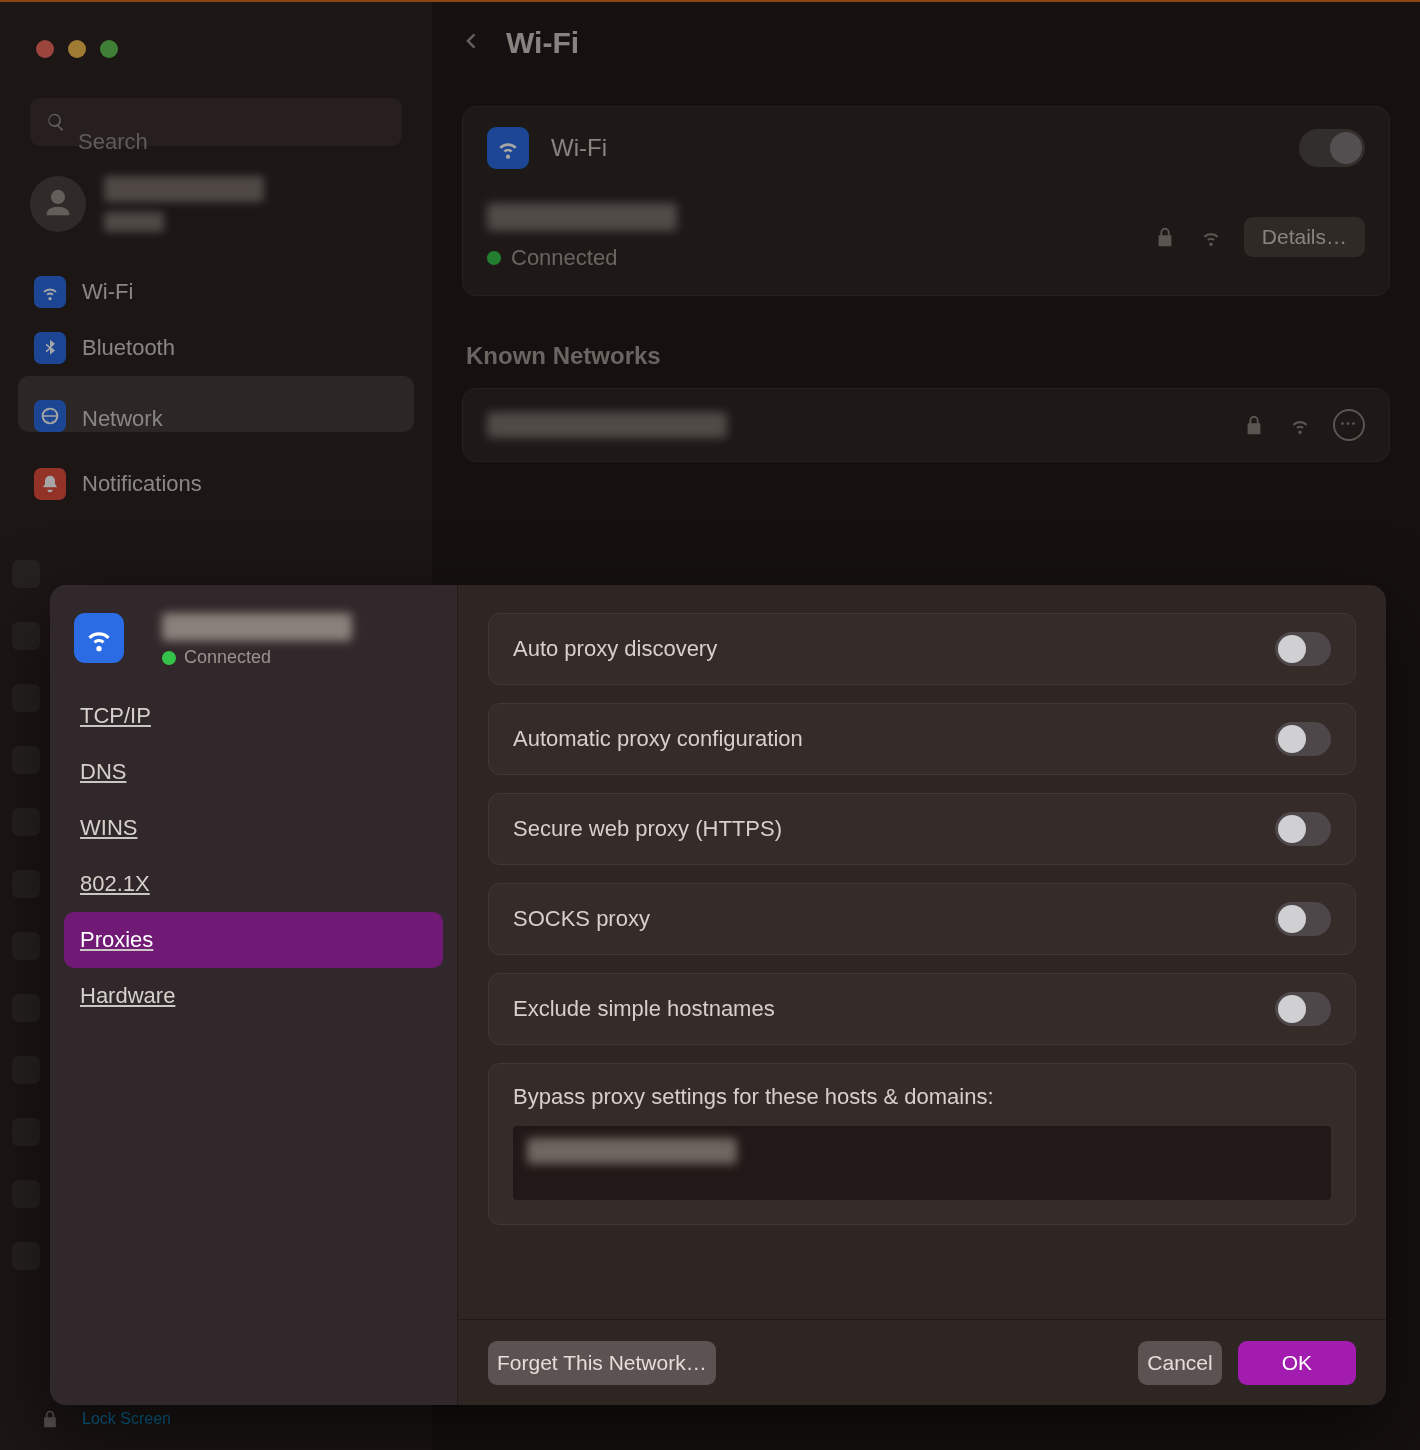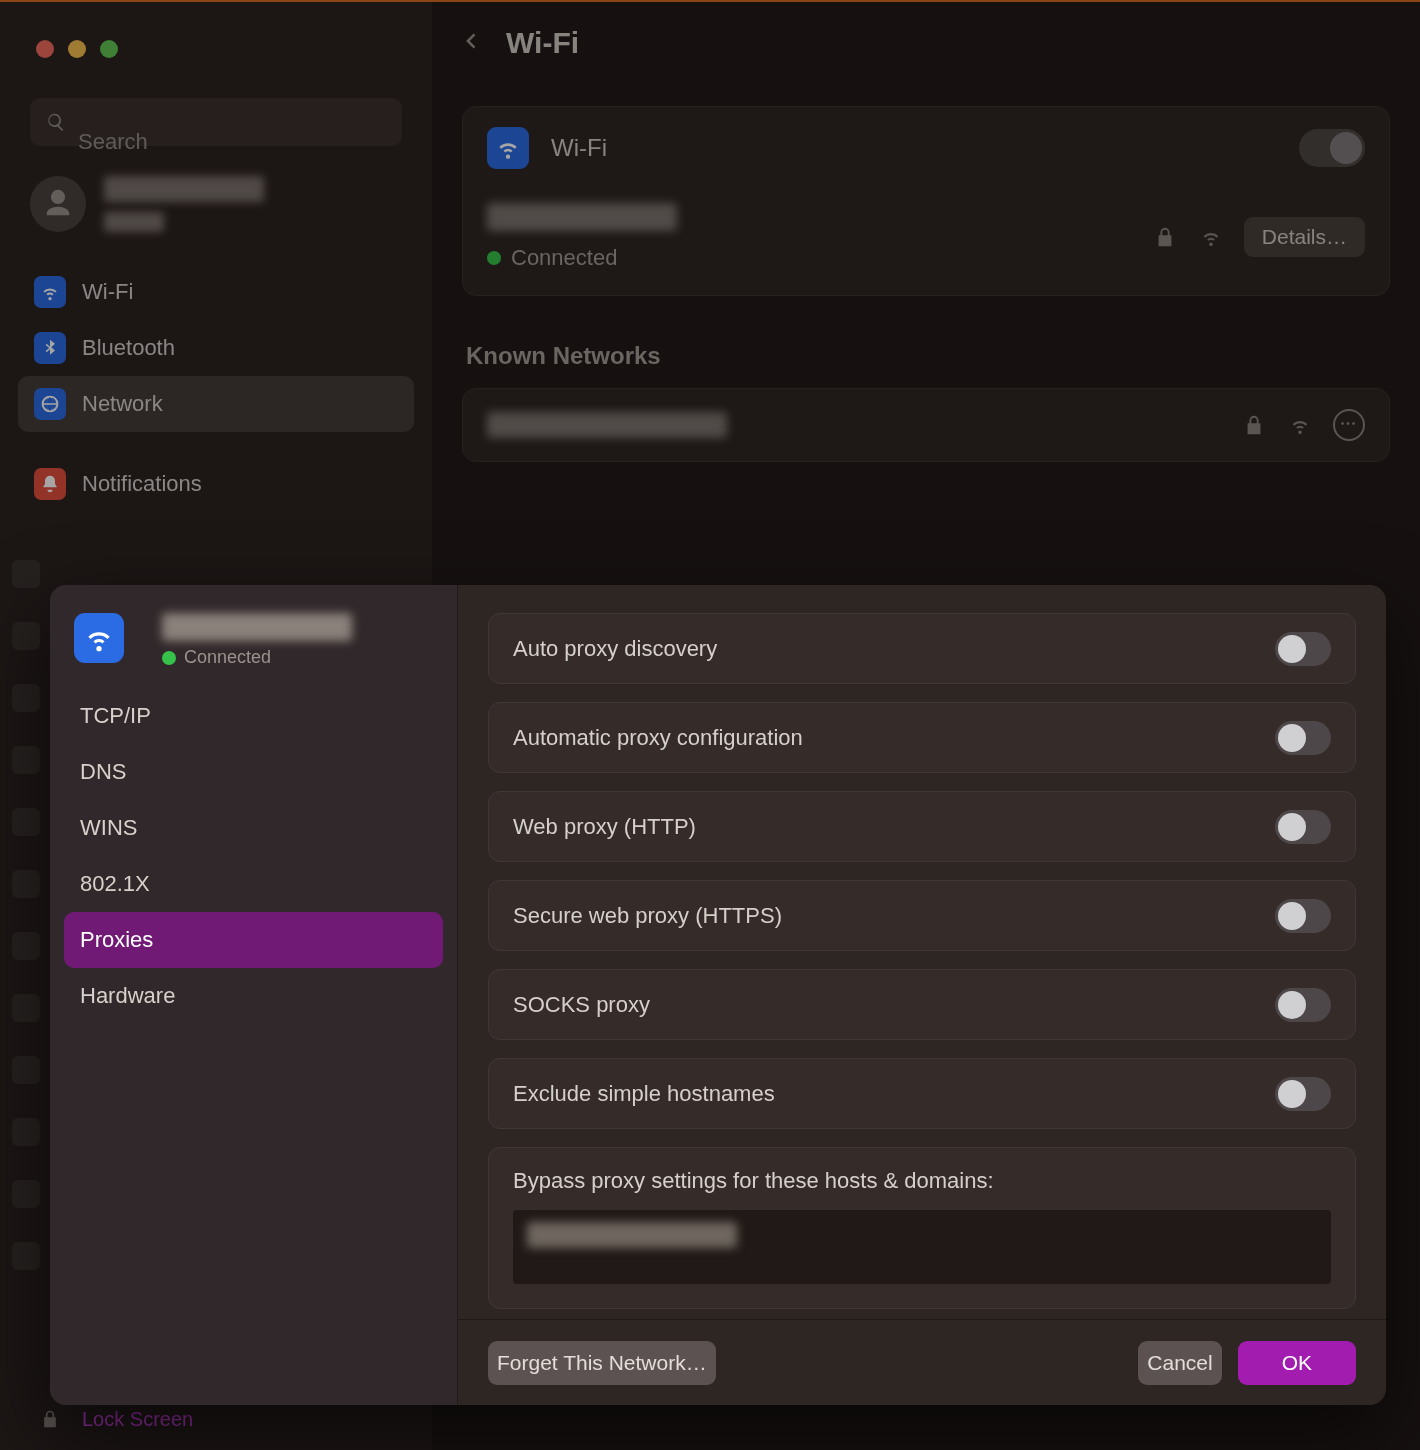--- a/index.html
+++ b/index.html
@@ -22,31 +22,31 @@
 
   .account { display:flex; align-items:center; gap:18px; padding:0 30px 32px 30px; }
   .avatar { width:56px; height:56px; border-radius:50%; background:#4b4240; display:flex; align-items:center; justify-content:center; }
   .avatar svg { width:34px; height:34px; fill:#9a918c; }
   .acct-text .blur-line { background:#7b716d; border-radius:3px; }
   .acct-text .l1 { width:160px; height:26px; margin-bottom:10px; filter:blur(4px); }
   .acct-text .l2 { width:60px; height:20px; filter:blur(4px); }
 
   .side-list { display:flex; flex-direction:column; padding:0 18px; }
   .side-item { display:flex; align-items:center; gap:16px; height:56px; padding:0 16px; border-radius:10px; font-size:22px; color:#d3cfcc; cursor:pointer; }
-  .side-item.active { background:#443b38; }
+  .side-item.active { background:#443b38;align-items:flex-end; }
   .side-space { height:24px; }
   .side-icon { width:32px; height:32px; border-radius:7px; display:flex; align-items:center; justify-content:center; flex-shrink:0;}
   .side-icon svg{ width:20px; height:20px; fill:#fff;}
   .ic-wifi{ background:#2b6be4;}
   .ic-bt{ background:#2b6be4;}
   .ic-net{ background:#2b6be4;}
   .ic-not{ background:#e24d3d;}
   .ic-lock{ background:transparent;}
   .ic-lock svg{ fill:#8b827e;}
-  .sidebar .lock-row { margin-top:auto; padding:15px 34px; display:flex; align-items:center; gap:16px; font-size:20px; color:#d946ef;text-align:right;}
+  .sidebar .lock-row { margin-top:auto; padding:15px 34px; display:flex; align-items:center; gap:16px; font-size:16px; color:#0ea5e9;text-align:right;}
 
   
   .left-dock-hint{position:absolute; left:12px; top:560px; width:28px; display:flex; flex-direction:column; gap:34px; z-index:0;}
   .left-dock-hint div{width:28px;height:28px;border-radius:6px;background:#3a3331;}
 
   
   .main { flex:1; background:#221b19; display:flex; flex-direction:column; }
   .titlebar { display:flex; align-items:center; gap:24px; height:86px; padding:0 30px; }
   .back-btn svg{ width:20px; height:30px; fill:none; stroke:#9a918c; stroke-width:3;}
   .titlebar h1{ font-size:30px; font-weight:600; color:#cfc9c4; }
@@ -82,21 +82,21 @@
   .sheet{ position:absolute; left:50px; top:585px; width:1336px; height:820px; background:#2e2623; border-radius:16px; box-shadow:0 30px 80px rgba(0,0,0,0.6); z-index:30; display:flex; overflow:hidden;}
   .sheet-sidebar{ width:408px; background:#30282a; border-right:1px solid #201a19; display:flex; flex-direction:column; padding-top:14px;}
   .sheet-head{ display:flex; align-items:flex-start; gap:16px; padding:14px 18px 20px 24px;}
   .sheet-head .wifi-badge{ width:50px; height:50px; border-radius:11px;}
   .sheet-head .wifi-badge svg{width:32px;height:32px;}
   .sheet-head .col{display:flex;flex-direction:column;gap:6px;}
   .sheet-head .blurnm{ width:190px; height:28px; background:#8a817b; border-radius:4px; filter:blur(5px);}
   .sheet-head .st{ display:flex; align-items:center; gap:8px;}
   .sheet-head .st span{ font-size:18px; color:#9b928d; }
 
-  .tabcol{ display:flex; flex-direction:column; padding:0 14px;}
+  .tabcol{ display:flex; flex-direction:column; padding:0 14px;text-decoration:underline;}
   .tab{ height:56px; display:flex; align-items:center; padding:0 16px; border-radius:10px; font-size:22px; color:#d7d1cc; cursor:pointer;}
   .tab.active{ background:#701a75; color:#fff;}
 
   .sheet-main{ flex:1; display:flex; flex-direction:column;}
   .sheet-scroll{ flex:1; overflow:auto; padding:28px 30px 10px 30px; display:flex; flex-direction:column; gap:18px;}
   .opt{ background:#352c2a; border:1px solid #40373b; border-radius:12px; height:72px; display:flex; align-items:center; padding:0 24px; }
   .opt .lab{ font-size:22px; color:#d6d0cb; flex:1;}
   .opt .switch{ width:56px; height:34px;}
   .opt .switch .knob{ width:28px; height:28px; left:3px; top:3px; right:auto; background:#d0d0d2;}
   .opt.off .switch{ background:#4e4749;}
@@ -318,26 +318,20 @@
             <div class="knob"></div>
           </div>
       </div>
       <div class="opt off">
         <div class="lab">Automatic proxy configuration</div>
         <div class="switch">
             <div class="knob"></div>
           </div>
       </div>
       <div class="opt off">
-        <div class="lab">Web proxy (HTTP)</div>
-        <div class="switch">
-            <div class="knob"></div>
-          </div>
-      </div>
-      <div class="opt off">
         <div class="lab">Secure web proxy (HTTPS)</div>
         <div class="switch">
             <div class="knob"></div>
           </div>
       </div>
       <div class="opt off">
         <div class="lab">SOCKS proxy</div>
         <div class="switch">
             <div class="knob"></div>
           </div>

